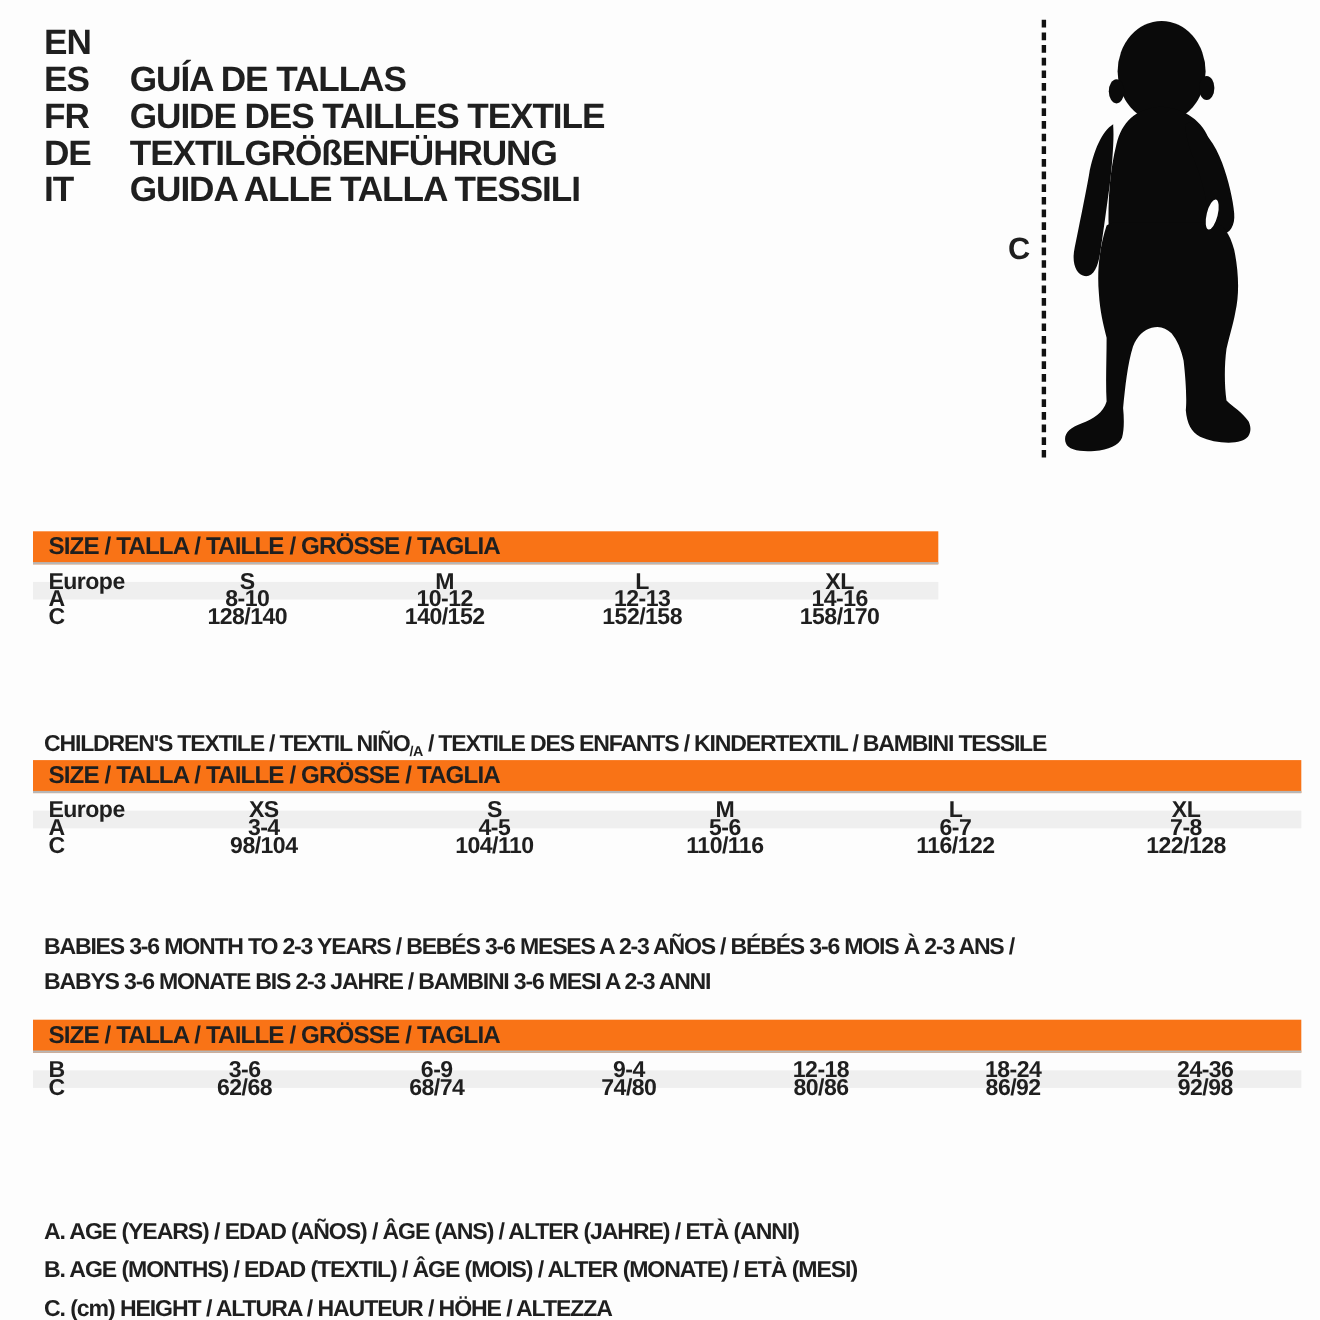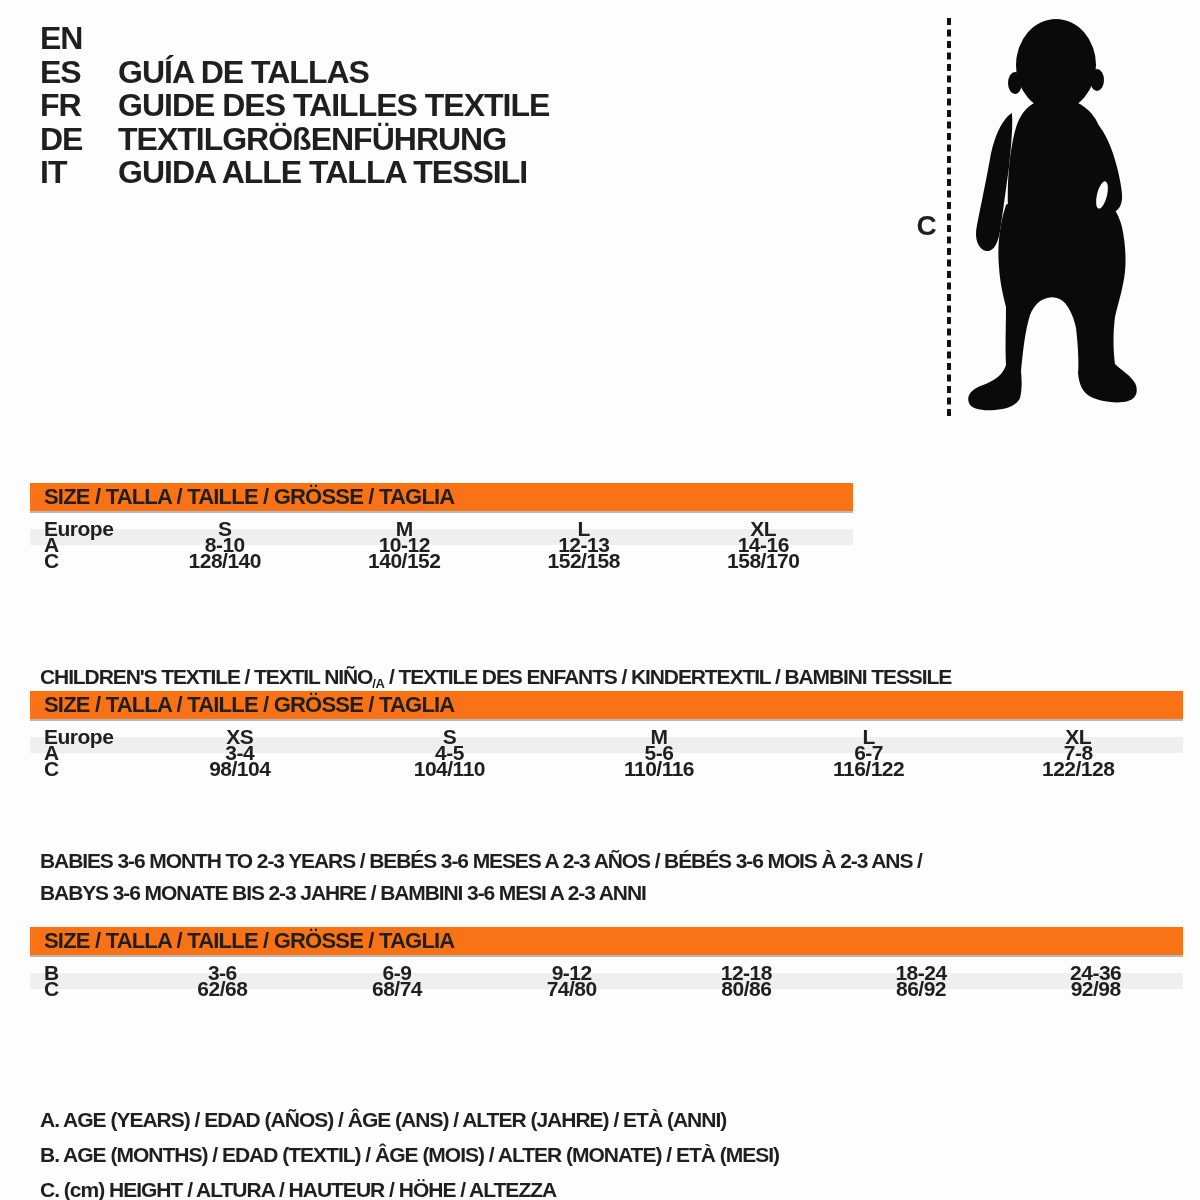--- a/index.html
+++ b/index.html
@@ -159,21 +159,21 @@
   <div class="section-title" id="babies-title">
     <div>BABIES 3-6 MONTH TO 2-3 YEARS / BEBÉS 3-6 MESES A 2-3 AÑOS / BÉBÉS 3-6 MOIS À 2-3 ANS /</div>
     <div>BABYS 3-6 MONATE BIS 2-3 JAHRE / BAMBINI 3-6 MESI A 2-3 ANNI</div>
   </div>
   <div class="size-table" id="babies-table">
     <div class="table-header">SIZE / TALLA / TAILLE / GRÖSSE / TAGLIA</div>
     <div class="t-row">
       <div class="t-label">B</div>
       <div class="t-cell">3-6</div>
       <div class="t-cell">6-9</div>
-      <div class="t-cell">9-12</div>
+      <div class="t-cell">9-4</div>
       <div class="t-cell">12-18</div>
       <div class="t-cell">18-24</div>
       <div class="t-cell">24-36</div>
     </div>
     <div class="t-row shaded">
       <div class="t-label">C</div>
       <div class="t-cell">62/68</div>
       <div class="t-cell">68/74</div>
       <div class="t-cell">74/80</div>
       <div class="t-cell">80/86</div>

